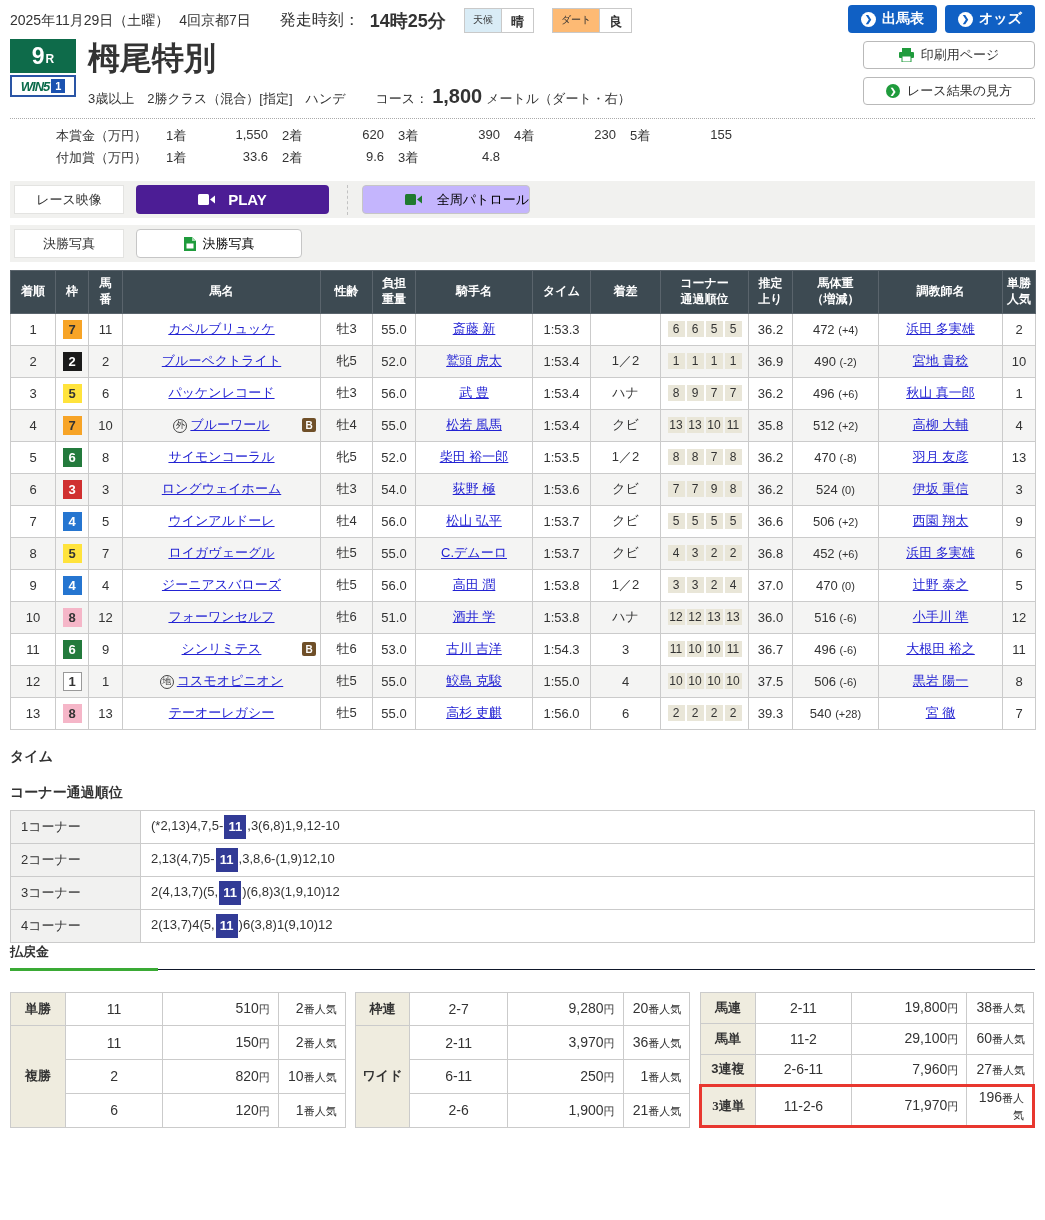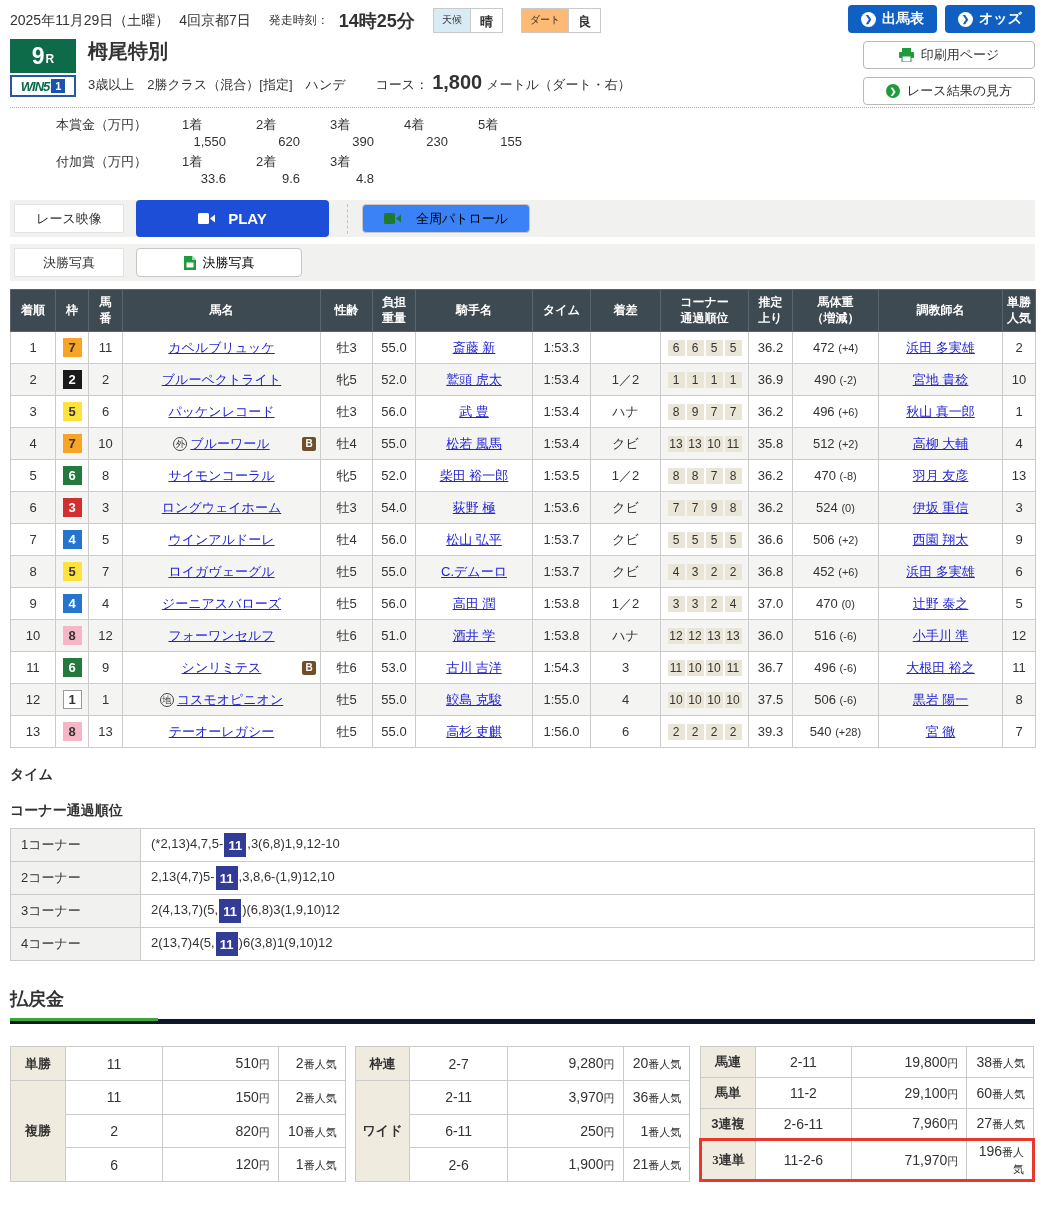--- a/index.html
+++ b/index.html
@@ -5,21 +5,21 @@
   * { margin:0; padding:0; box-sizing:border-box; }
   body {
     font-family: "Liberation Sans", "DejaVu Sans", sans-serif;
     color:#333; background:#fff; width:1045px; font-size:13px;
   }
   .page { position:relative; padding:0 10px; }
 
   
   .topbar { display:flex; align-items:center; gap:10px; padding:8px 0 4px 0; }
   .date-txt { font-size:14px; }
-  .start-label { font-size:12px; margin-left:8px; }
+  .start-label { font-size:16px; margin-left:19px; }
   .start-time { font-size:18px; font-weight:bold; }
   .badge-group { display:inline-flex; border:1px solid #c9c9c9; height:25px; margin-left:8px; }
   .badge-label { background:#d9ecf6; padding:4px 8px; font-size:10px; }
   .badge-label.tan { background:#fdba74; }
   .badge-value { background:#fff; padding:4px 9px; font-weight:bold; border-left:1px solid #c9c9c9; }
 
   .right-buttons { position:absolute; right:10px; top:5px; display:flex; flex-direction:column; align-items:flex-end; gap:8px; z-index:5; }
   .blue-row { display:flex; gap:8px; }
   .btn-blue { display:inline-flex; align-items:center; gap:6px; background:#1060c4; color:#fff; font-weight:bold;
               font-size:14px; border:none; border-radius:4px; padding:5px 13px; height:28px; cursor:pointer; }
@@ -33,42 +33,42 @@
   
   .race-head { display:flex; gap:12px; padding:2px 0 10px 0; border-bottom:1px dotted #aaa; }
   .race-badges { display:flex; flex-direction:column; gap:2px; width:66px; }
   .rnum { background:#0e6b4a; color:#fff; height:34px; display:flex; align-items:center; justify-content:center; }
   .rnum .n { font-size:23px; font-weight:bold; line-height:1; }
   .rnum .r { font-size:12px; font-weight:bold; margin:6px 0 0 1px; }
   .win5 { border:2px solid #2a55a5; background:#fff; height:22px; display:flex; align-items:center; justify-content:center; gap:2px; }
   .win5 .w { color:#0a6b4a; font-weight:bold; font-style:italic; font-size:13px; letter-spacing:-1px; }
   .win5 .one { background:#1b52b0; color:#fff; font-size:11px; font-weight:bold; width:14px; height:14px;
                display:inline-flex; align-items:center; justify-content:center; }
-  .race-title { font-size:20px; font-weight:bold; line-height:1.2; }
+  .race-title { font-size:32px; font-weight:bold; line-height:1.2; }
   .race-cond { font-size:13px; margin-top:8px; display:flex; align-items:baseline; gap:4px; }
   .race-cond .dist { font-size:20px; font-weight:bold; }
   .race-cond .gap { display:inline-block; width:22px; }
 
   
   .prizes { padding:8px 0 10px 0; font-size:13px; }
   .prize-row { display:flex; align-items:baseline; margin-bottom:4px; }
   .prize-row .plabel { width:110px;margin-left:46px; }
-  .prize-pair { display:inline-flex; align-items:center;flex-direction:column; }
+  .prize-pair { display:inline-flex; align-items:flex-start; }
   .prize-pair .rk { width:42px; text-align:left; }
   .prize-pair .val { width:60px; text-align:right; margin-right:14px; }
 
   
   .media-row { background:#f1f1ef; display:flex; align-items:center; height:37px; padding:0 4px; margin-bottom:7px; }
   .media-label { background:#fff; border:1px solid #e3e3e1; width:110px; height:29px; display:flex; align-items:center;
                  justify-content:center; font-size:13px; margin-right:12px; }
-  .btn-play { background:#1d4ed8; color:#fff; font-weight:bold; font-size:15px; border:none; border-radius:4px;
-              width:193px; height:37px; display:inline-flex; align-items:center; justify-content:center; gap:13px; cursor:pointer; }
+  .btn-play { background:#4c1d95; color:#fff; font-weight:bold; font-size:15px; border:none; border-radius:4px;
+              width:193px; height:29px; display:inline-flex; align-items:center; justify-content:center; gap:13px; cursor:pointer; }
   .v-dash { border-left:1px dashed #c2c2c2; height:30px; margin:0 14px 0 18px; }
-  .btn-patrol { background:#3b82f6; border:1px solid #c6c6c6; border-radius:4px; width:168px; height:29px; font-size:13px;
-                display:inline-flex; align-items:center; justify-content:center; gap:15px; cursor:pointer; }
+  .btn-patrol { background:#c4b5fd; border:1px solid #c6c6c6; border-radius:4px; width:168px; height:29px; font-size:13px;
+                display:inline-flex; align-items:center; justify-content:flex-end; gap:15px; cursor:pointer; }
   .btn-photo { background:#fff; border:1px solid #c6c6c6; border-radius:4px; width:166px; height:29px; font-size:13px;
                display:inline-flex; align-items:center; justify-content:center; gap:7px; cursor:pointer; }
 
   
   .results-wrap { margin-top:8px; }
   table.results { border-collapse:collapse; width:100%; table-layout:fixed; }
   table.results th { background:#3d4a52; color:#fff; font-size:12px; font-weight:bold; text-align:center;
                      border:1px solid #5a646c; padding:5px 1px; line-height:1.3; }
   table.results td { border:1px solid #cbcbcb; font-size:13px; padding:3px 3px; text-align:center; height:32px; background:#fff; }
   table.results tr.even td { background:#f4f4f3; }
@@ -87,21 +87,21 @@
 
   
   .sec-title { font-size:14px; font-weight:bold; margin:18px 0 8px 0; }
   table.kv { border-collapse:collapse; width:100%; }
   table.kv td { border:1px solid #cbcbcb; font-size:13px; height:32px; padding:4px 10px; }
   table.kv td.k { background:#f1f1f0; width:130px; }
   .hl11 { background:#323b96; color:#fff; font-weight:bold; display:inline-flex; align-items:center; justify-content:center;
           min-width:22px; height:24px; margin:0 1px; vertical-align:middle; }
 
   
-  .payout-head { font-size:18px; font-weight:bold; padding-bottom:8px; margin-top:26px; position:relative; border-bottom:5px solid #0f172a; }
+  .payout-head { font-size:13px; font-weight:bold; padding-bottom:8px; position:relative; border-bottom:1px solid #0f172a; }
   .payout-head::after { content:""; position:absolute; left:0; bottom:-2px; width:148px; height:3px; background:#3aaa35; }
   .payout-area { display:flex; gap:9px; margin-top:22px; }
   table.pay { border-collapse:collapse; width:342px; }
   table.pay td { border:1px solid #cbcbcb; font-size:14px; height:31px; padding:2px 8px; background:#fff; }
   table.pay td.ptype { background:#efecdf; font-weight:bold; text-align:center; width:56px; font-size:13px; padding:2px 3px; }
   table.pay td.combo { text-align:center; width:100px; }
   table.pay td.pay-v { text-align:right; width:118px; }
   table.pay td.fav { text-align:right; width:68px; }
   table.pay td.sub { border-top:1px dashed #bbb; }
   .unit { font-size:11px; }

